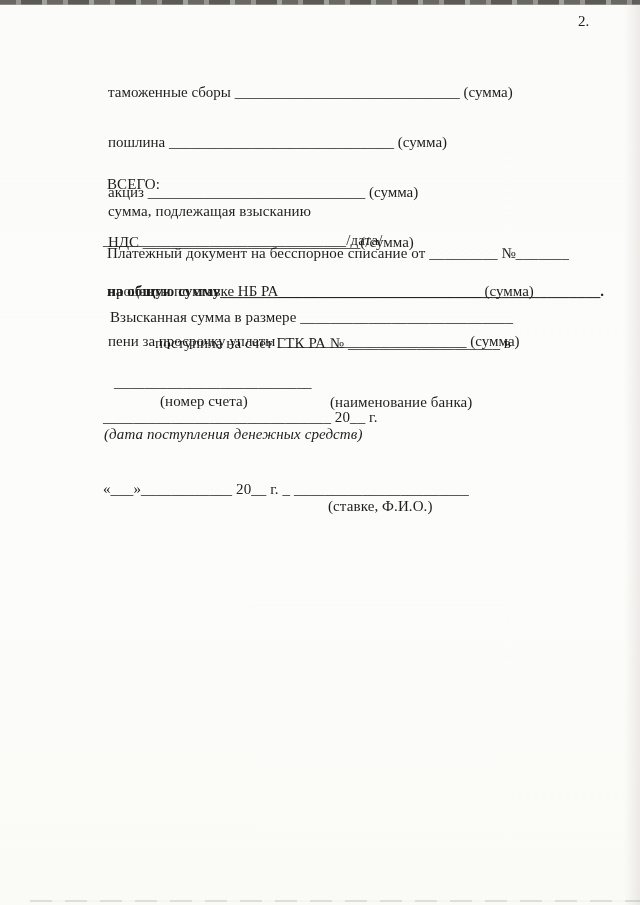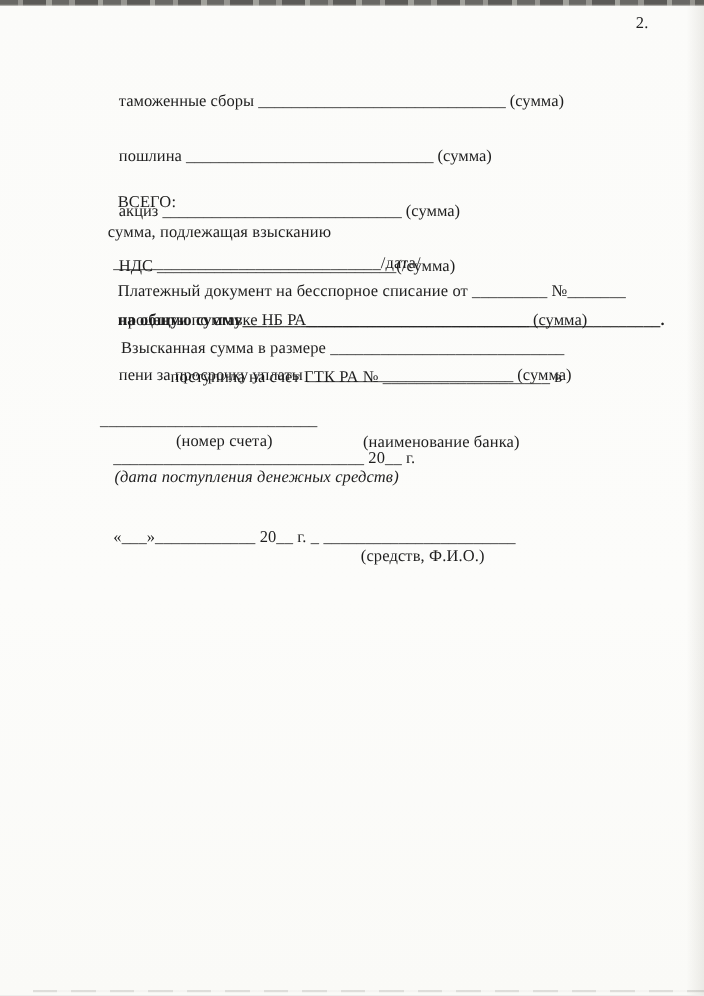--- a/index.html
+++ b/index.html
@@ -65,38 +65,38 @@
     <div>таможенные сборы ______________________________ (сумма)</div>
     <div>пошлина ______________________________ (сумма)</div>
     <div>акциз _____________________________ (сумма)</div>
     <div>НДС _____________________________(/сумма)</div>
     <div>проценты по ставке НБ РА___________________________ (сумма)</div>
     <div>пени за просрочку уплаты _________________________ (сумма)</div>
   </div>
 
   <div class="line" style="left:107px; top:176px;">ВСЕГО:</div>
 
-  <div class="line" style="left:98px; top:203px;">сумма, подлежащая взысканию</div>
+  <div class="line" style="left:108px; top:203px;">сумма, подлежащая взысканию</div>
 
   <div class="line" style="left:103px; top:232px;">________________________________/дата/</div>
 
-  <div class="line" style="left:107px; top:257px;">Платежный документ на бесспорное списание от _________ №_______</div>
+  <div class="line" style="left:107px; top:245px;">Платежный документ на бесспорное списание от _________ №_______</div>
 
   <div class="line" style="left:107px; top:283px;font-weight:bold;">на общую сумму__________________________________________________.</div>
 
   <div class="line" style="left:110px; top:309px;">Взысканная сумма в размере ____________________________</div>
 
   <div class="line" style="left:107px; top:335px;margin-left:48px;">поступила на счет ГТК РА № ____________________ в</div>
 
   <div class="line" style="left:330px; top:359px;margin-top:35px;">(наименование банка)</div>
 
-  <div class="line" style="left:91px; top:374px;">__________________________</div>
+  <div class="line" style="left:114px; top:374px;">__________________________</div>
 
   <div class="line" style="left:160px; top:393px;text-align:right;">(номер счета)</div>
 
   <div class="line" style="left:103px; top:409px;">______________________________ 20__ г.</div>
 
   <div class="line" style="left:104px; top:426px;font-style:italic;">(дата поступления денежных средств)</div>
 
   <div class="line" style="left:103px; top:481px;">«___»____________ 20__ г. _ _______________________</div>
 
-  <div class="line" style="left:328px; top:498px;">(средств, Ф.И.О.)</div>
+  <div class="line" style="left:328px; top:498px;">(ставке, Ф.И.О.)</div>
 </div>
 
 </body></html>

